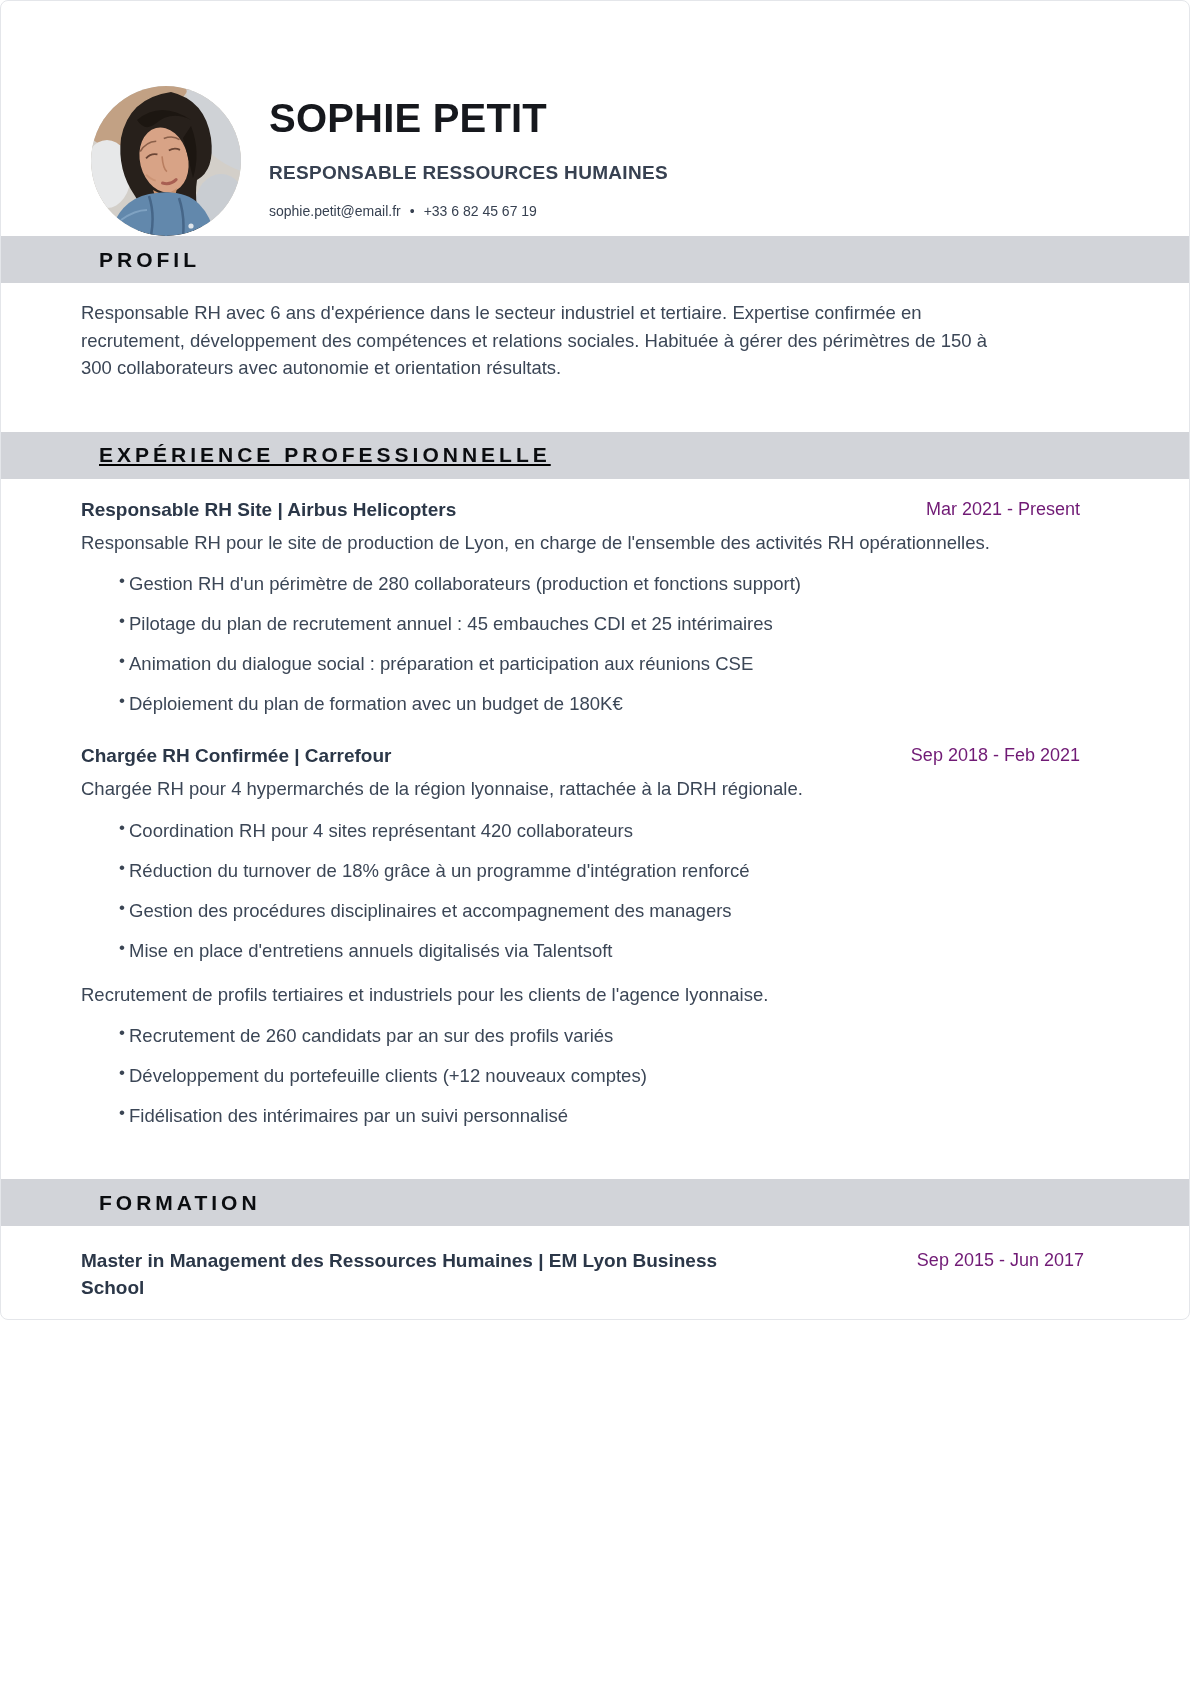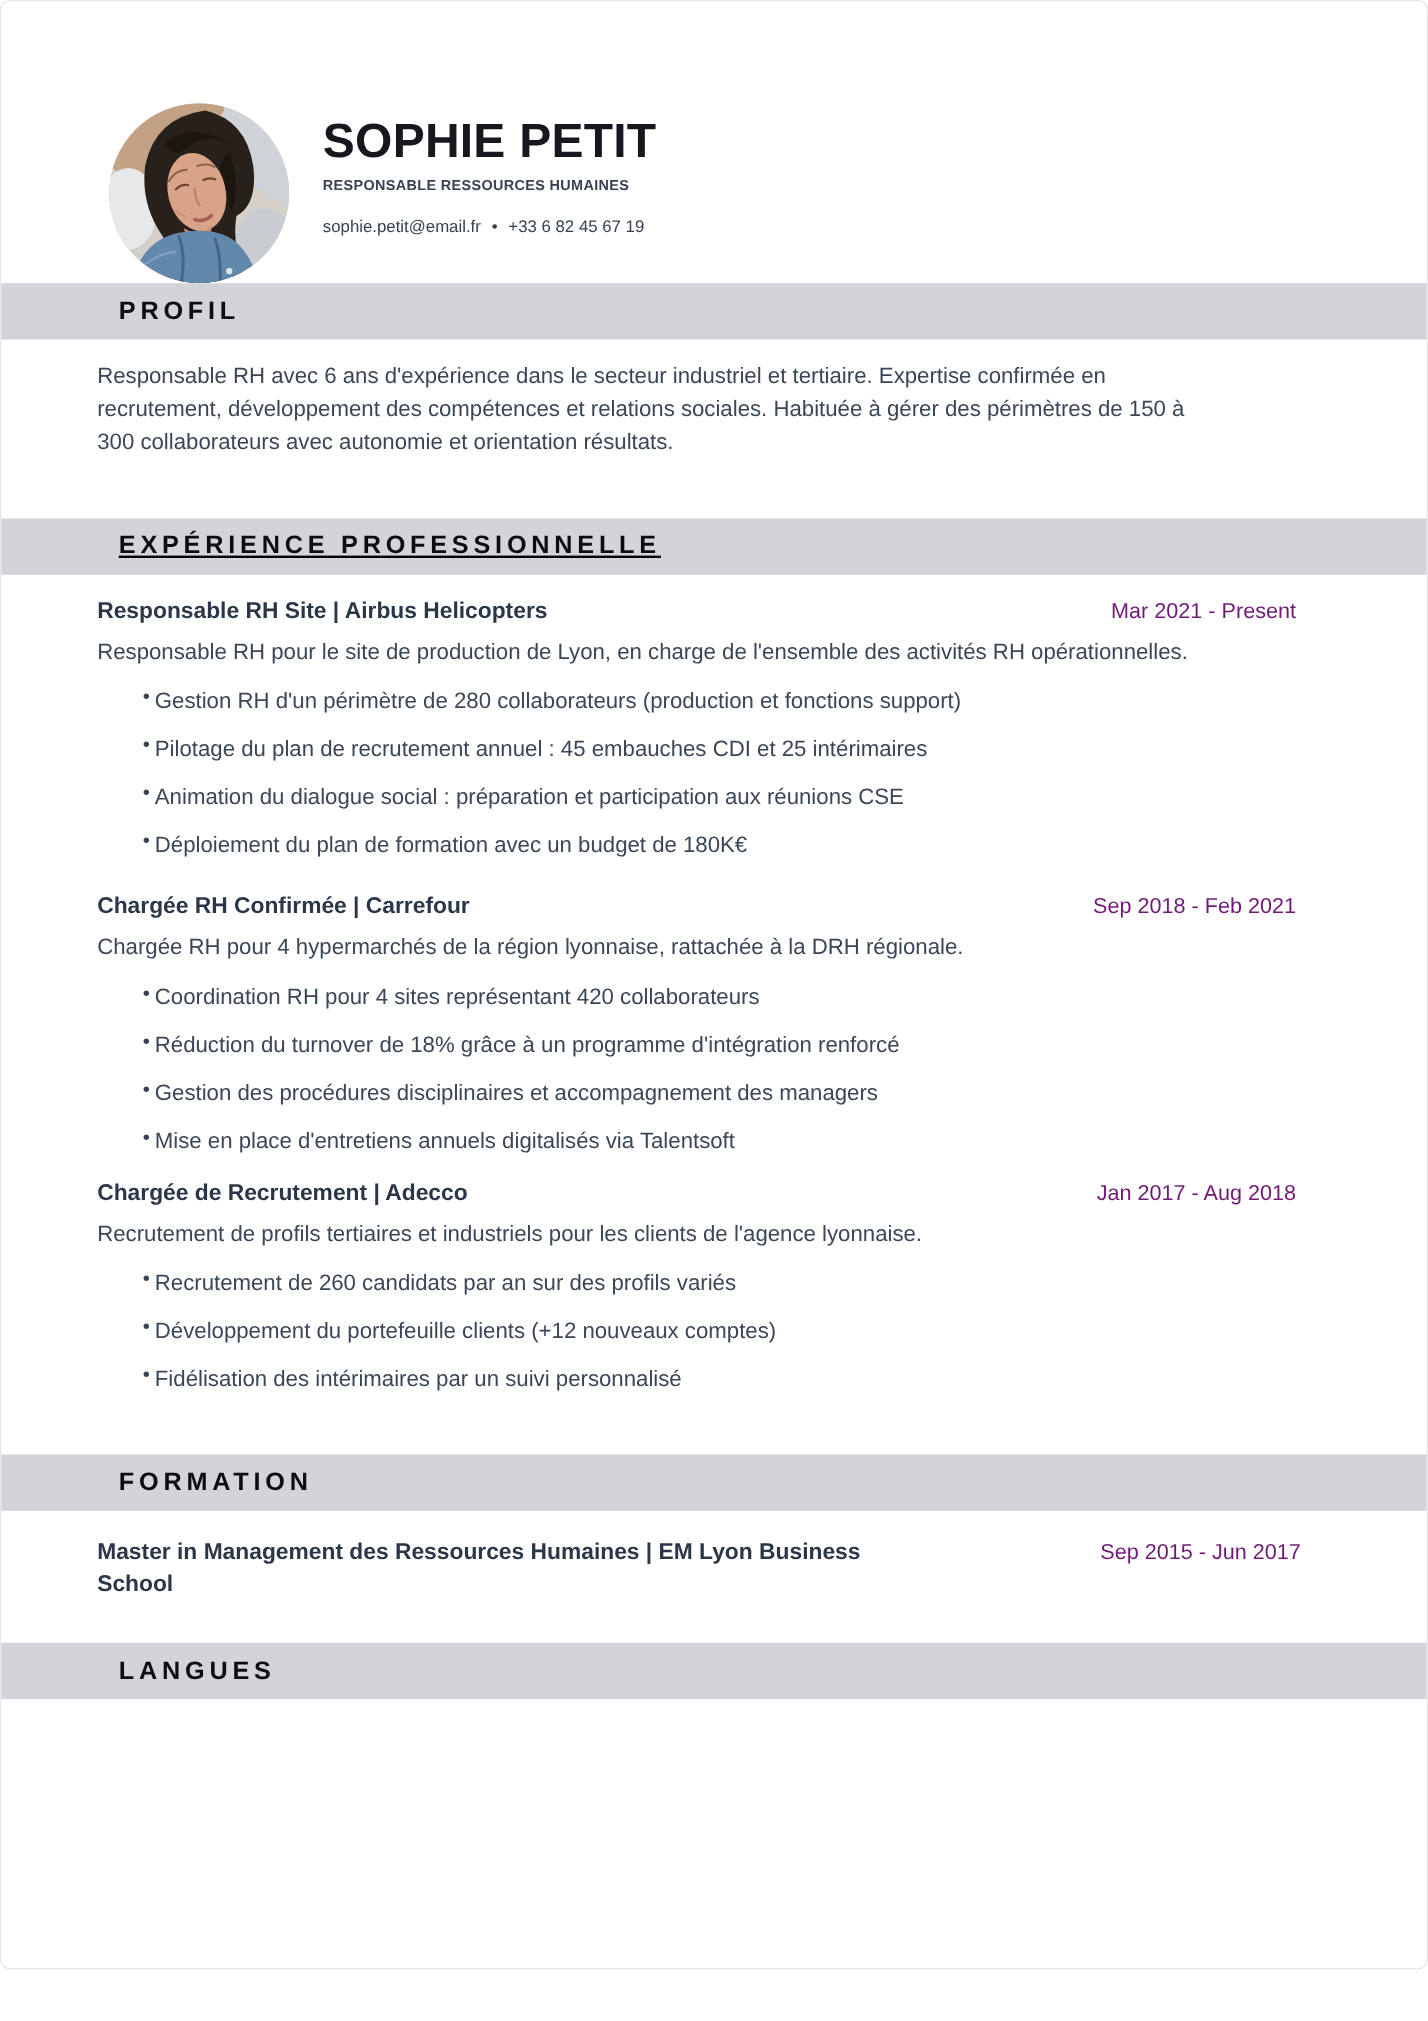--- a/index.html
+++ b/index.html
@@ -5,40 +5,40 @@
   * { box-sizing: border-box; margin: 0; padding: 0; }
   html, body { background: #ffffff; }
   body {
     width: 1190px;
     font-family: "Liberation Sans", sans-serif;
     -webkit-font-smoothing: antialiased;
   }
   .page {
     position: relative;
     width: 1190px;
-    height: 1641px;
+    height: 1320px;
     background: #ffffff;
     border: 1px solid #e4e6ea;
     border-radius: 8px;
     overflow: hidden;
   }
   
   .header { display: flex; margin: 85px 0 0 90px; }
   .photo {
     width: 150px; height: 150px; border-radius: 50%;
     overflow: hidden; flex: none; background: #d3cfc9;
   }
   .photo svg { display: block; width: 150px; height: 150px; }
   .header-text { margin-left: 28px; padding-top: 12px; }
   .name {
     font-size: 40px; font-weight: 700; line-height: 1;
     color: #16181d; letter-spacing: 0.2px;
   }
   .subtitle {
-    margin-top: 9px; font-size: 12px; font-weight: 700;
+    margin-top: 24px; font-size: 19px; font-weight: 700;
     color: #374151; letter-spacing: 0.3px;
   }
   .contact { margin-top: 19px; font-size: 14px; color: #374151; }
   .contact .sep { display: inline-block; margin: 0 9px; color: #374151; }
   
   .section-bar {
     height: 47px; background: #d2d4d9;
     display: flex; align-items: center; padding-left: 98px;
   }
   .section-heading {
@@ -165,24 +165,20 @@
       <p class="entry-desc">Chargée RH pour 4 hypermarchés de la région lyonnaise, rattachée à la DRH régionale.</p>
       <ul class="bullets">
         <li>Coordination RH pour 4 sites représentant 420 collaborateurs</li>
         <li>Réduction du turnover de 18% grâce à un programme d'intégration renforcé</li>
         <li>Gestion des procédures disciplinaires et accompagnement des managers</li>
         <li>Mise en place d'entretiens annuels digitalisés via Talentsoft</li>
       </ul>
     </div>
 
     <div class="entry entry-3">
-      <div class="entry-header">
-        <span class="entry-title">Chargée de Recrutement | Adecco</span>
-        <span class="entry-dates">Jan 2017 - Aug 2018</span>
-      </div>
       <p class="entry-desc">Recrutement de profils tertiaires et industriels pour les clients de l'agence lyonnaise.</p>
       <ul class="bullets">
         <li>Recrutement de 260 candidats par an sur des profils variés</li>
         <li>Développement du portefeuille clients (+12 nouveaux comptes)</li>
         <li>Fidélisation des intérimaires par un suivi personnalisé</li>
       </ul>
     </div>
 
   </div>
 

